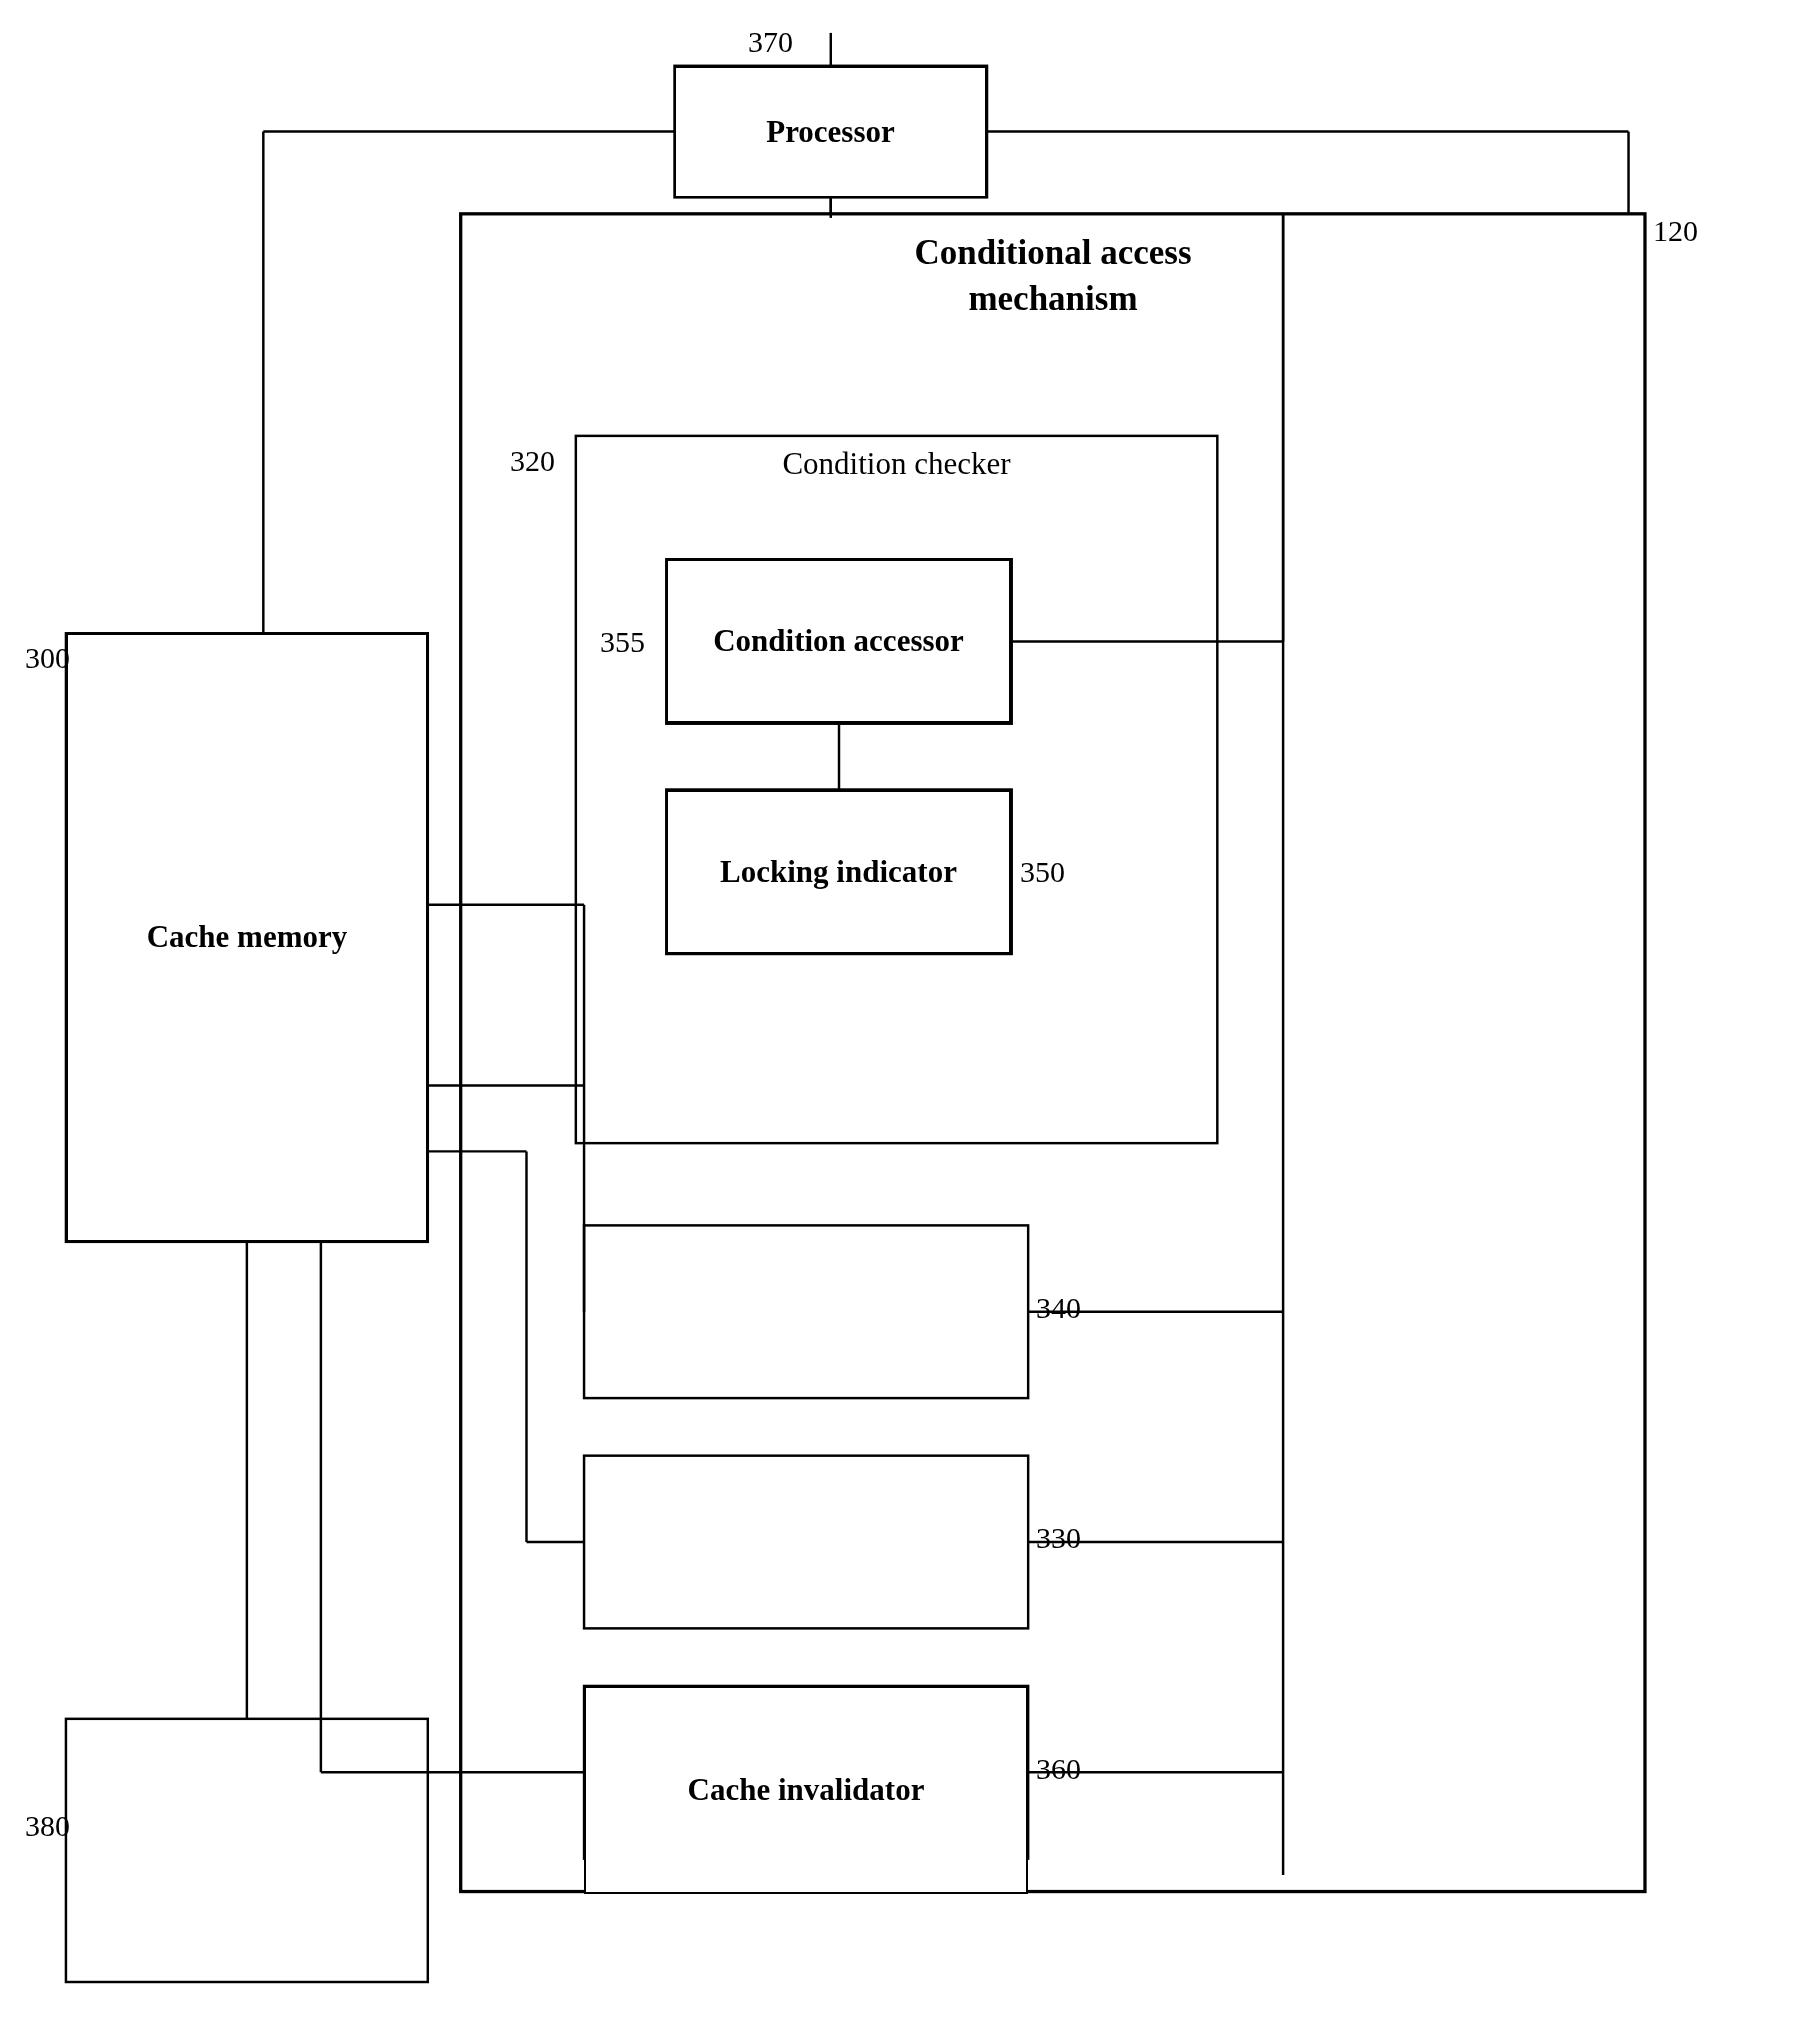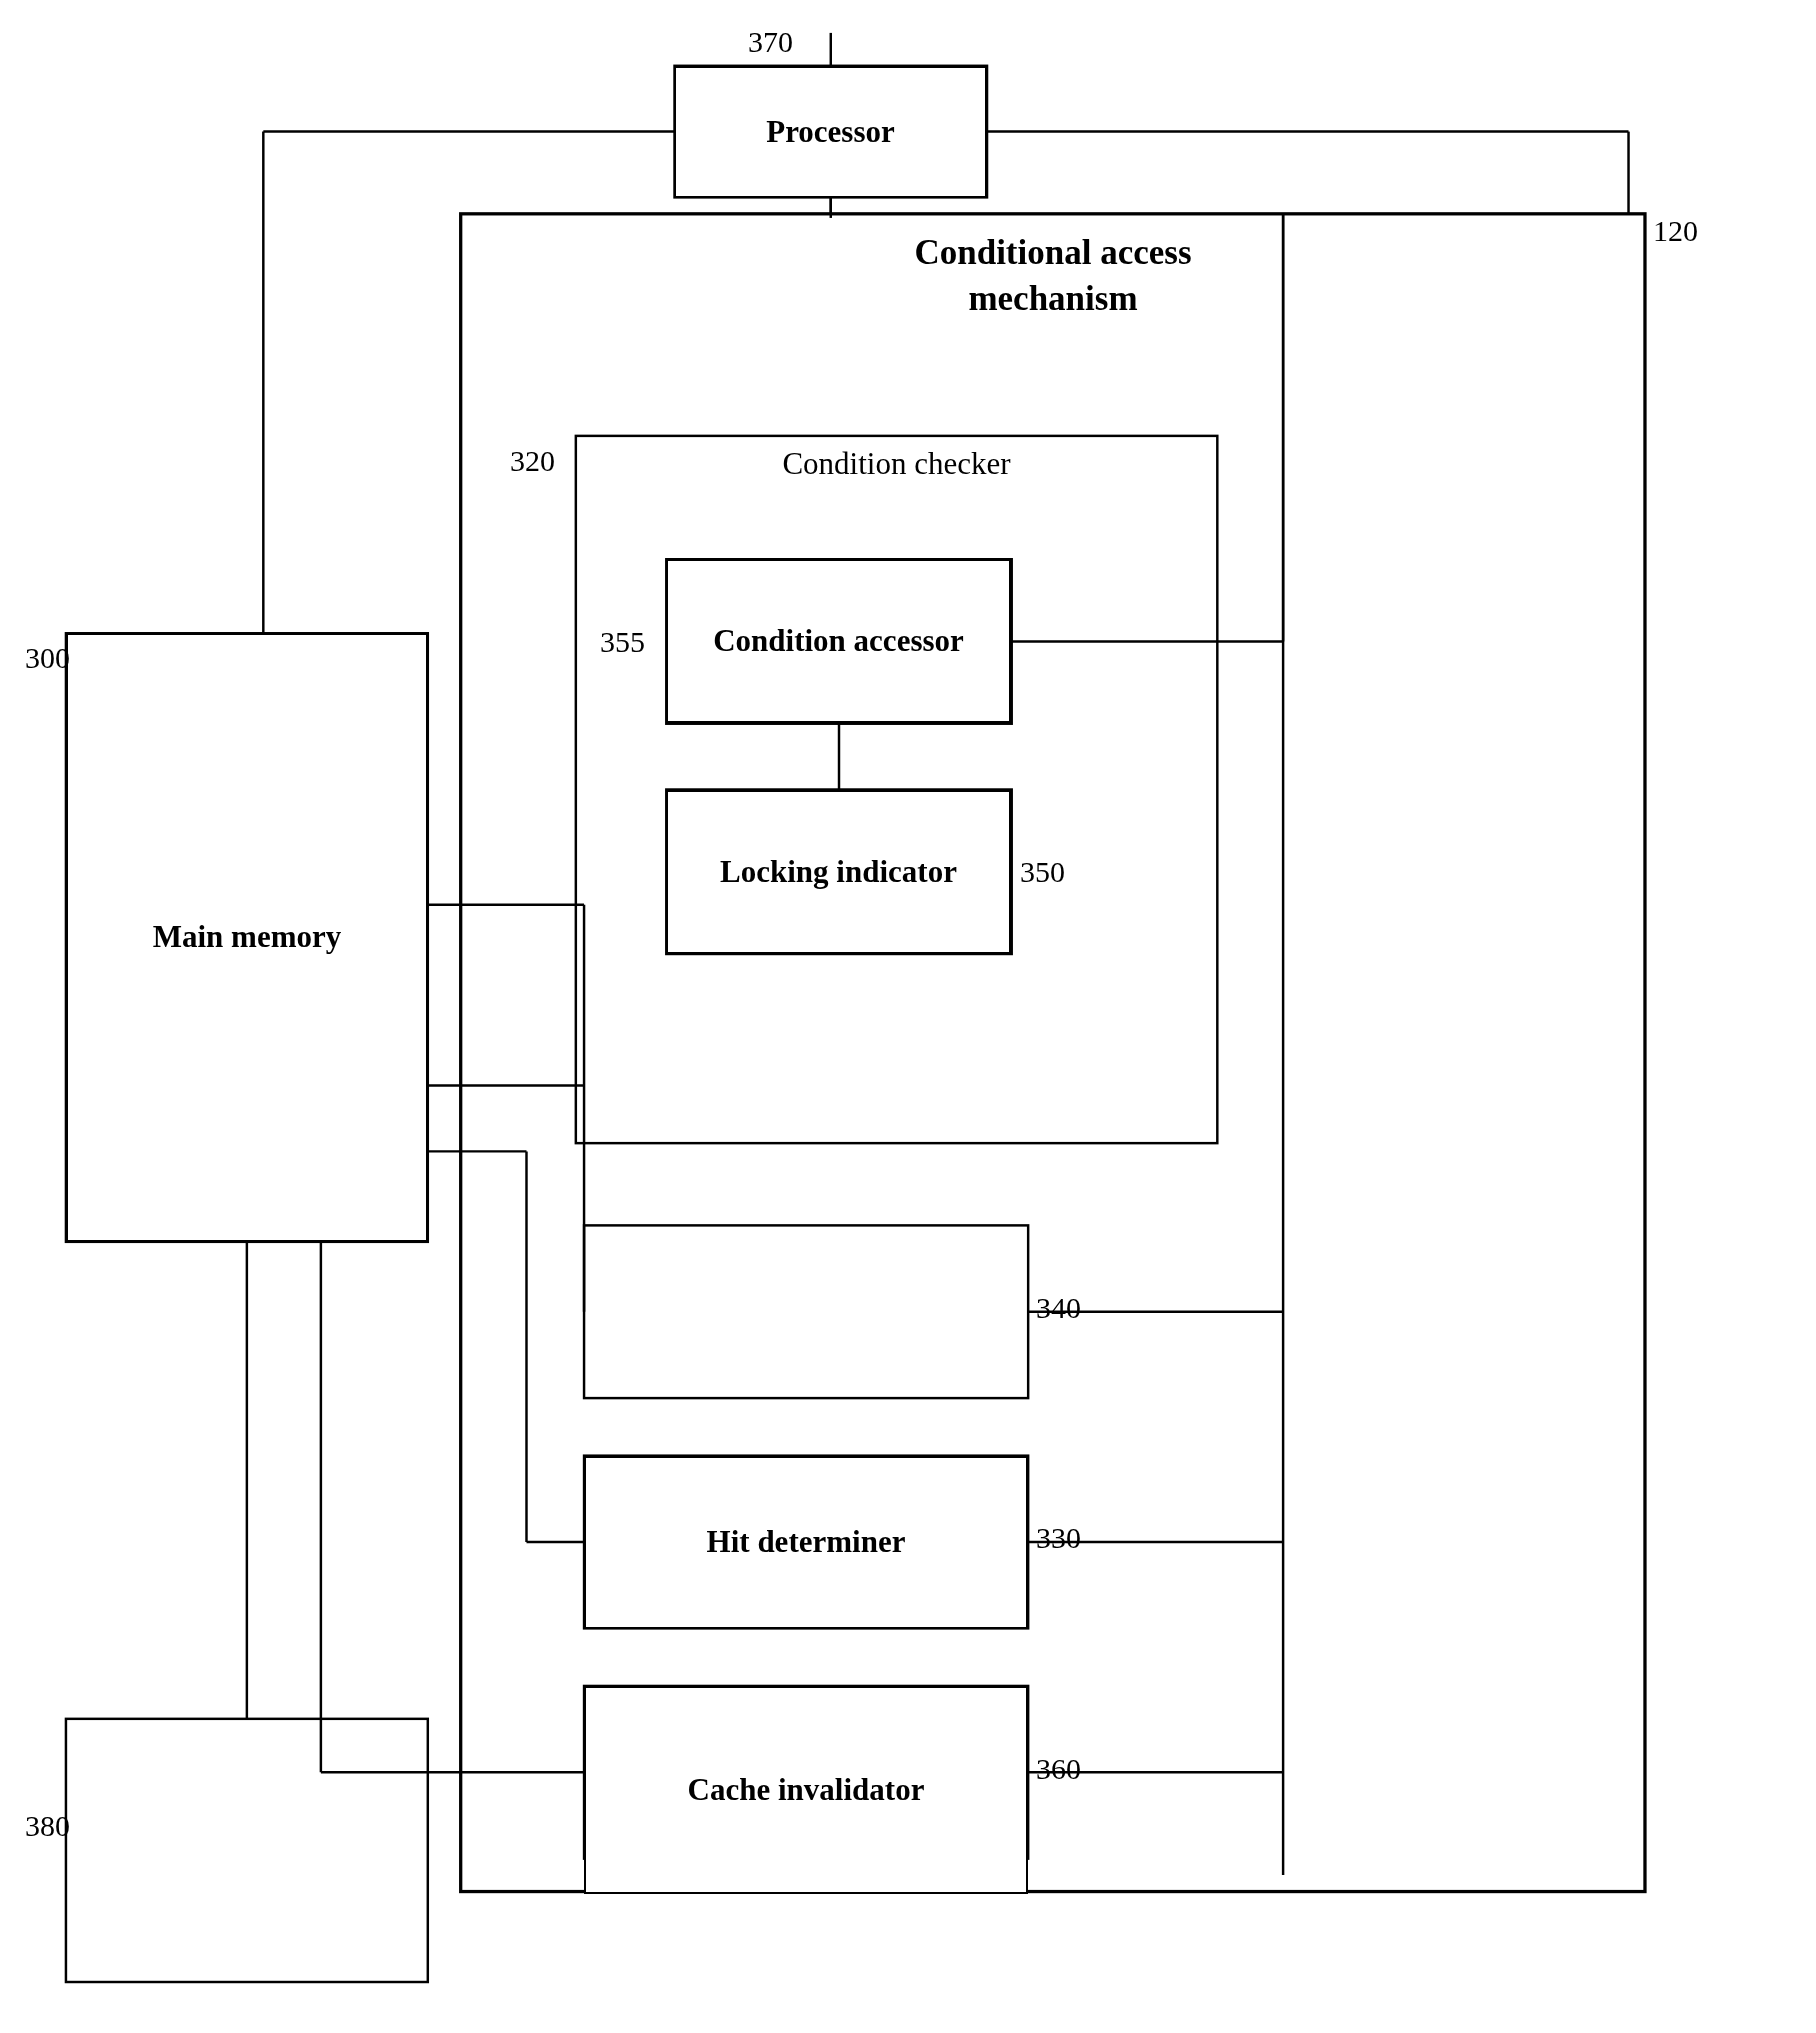--- a/index.html
+++ b/index.html
@@ -154,36 +154,32 @@
   <div class="box" style="left:666px;top:790px;width:345px;height:164px;border:2.5px solid #000;">
     <span class="box-label">Locking
 indicator</span>
   </div>
 
   <div class="ref-number" style="left:1020px;top:855px;">350</div>
 
 
   <div class="ref-number" style="left:1036px;top:1291px;">340</div>
 
-  <div class="box" style="left:584px;top:1456px;width:444px;height:173px;border:2.5px solid #000;">
-    <span class="box-label">Hit
-determiner</span>
-  </div>
 
   <div class="ref-number" style="left:1036px;top:1521px;">330</div>
 
   <div class="box" style="left:584px;top:1686px;width:444px;height:208px;border:2.5px solid #000;">
     <span class="box-label">Cache
 invalidator</span>
   </div>
 
   <div class="ref-number" style="left:1036px;top:1752px;">360</div>
 
   <div class="box" style="left:66px;top:633px;width:362px;height:609px;border:2.5px solid #000;">
-    <span class="box-label">Main
+    <span class="box-label">Cache
 memory</span>
   </div>
 
   <div class="ref-number" style="left:25px;top:641px;">300</div>
 
 
   <div class="ref-number" style="left:25px;top:1809px;">380</div>
 
 </div>
 

